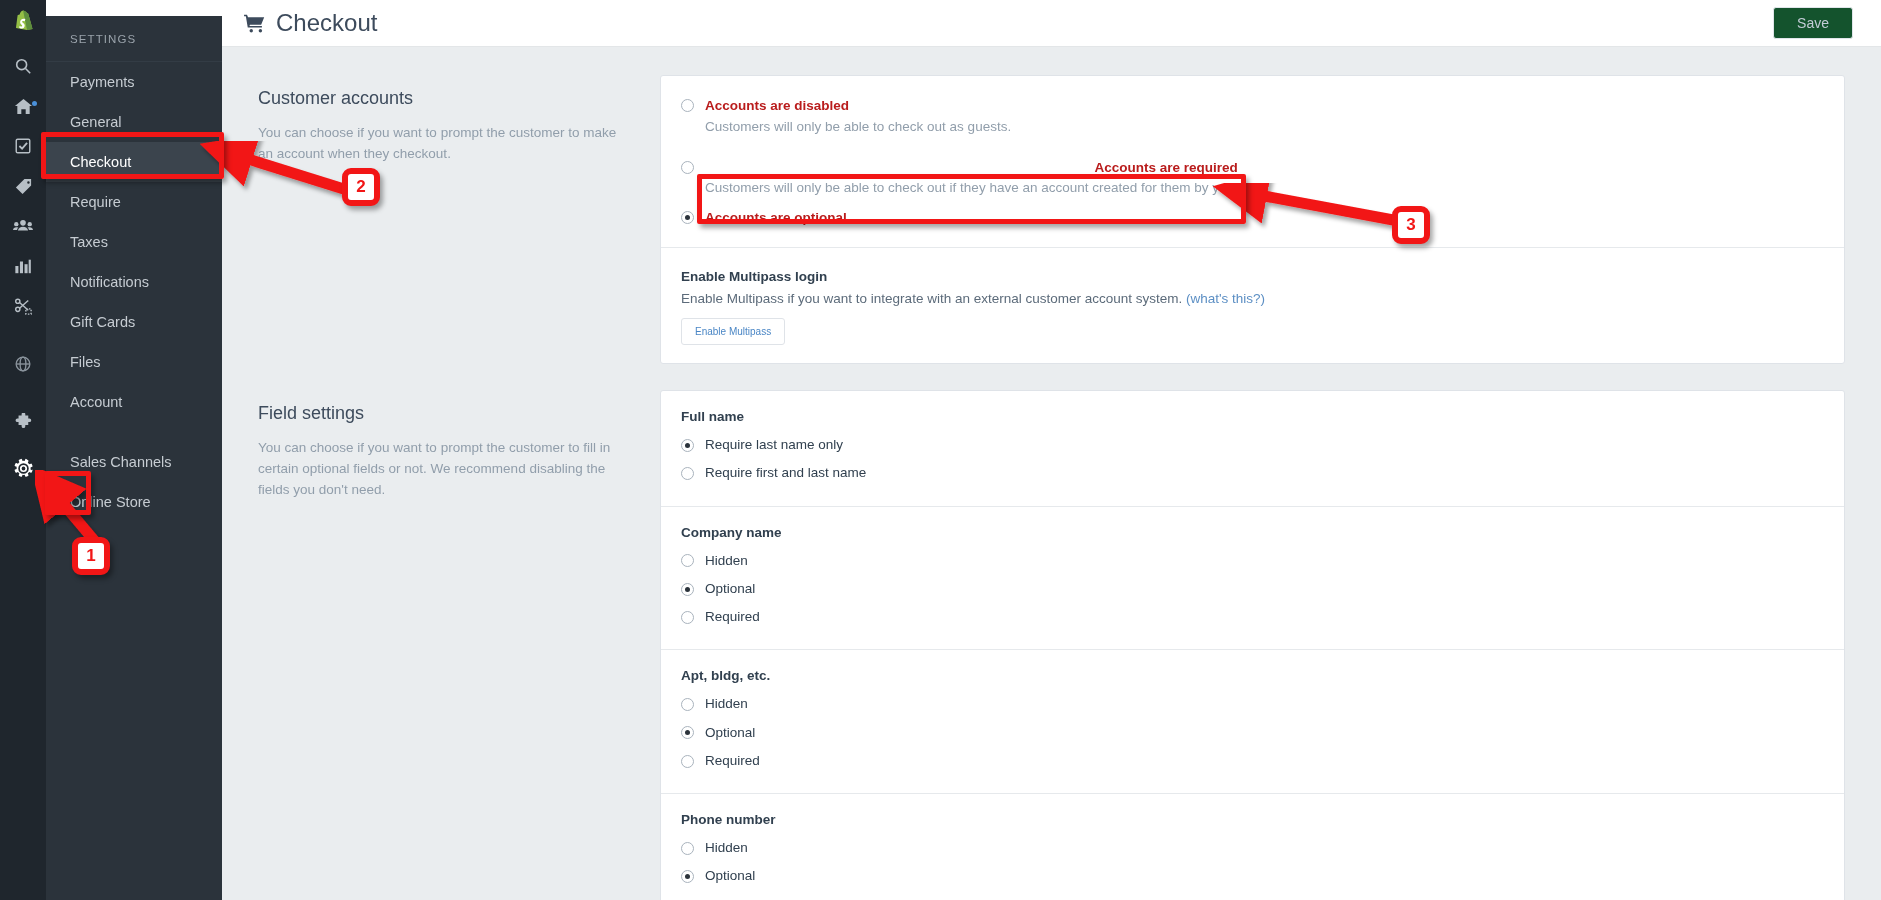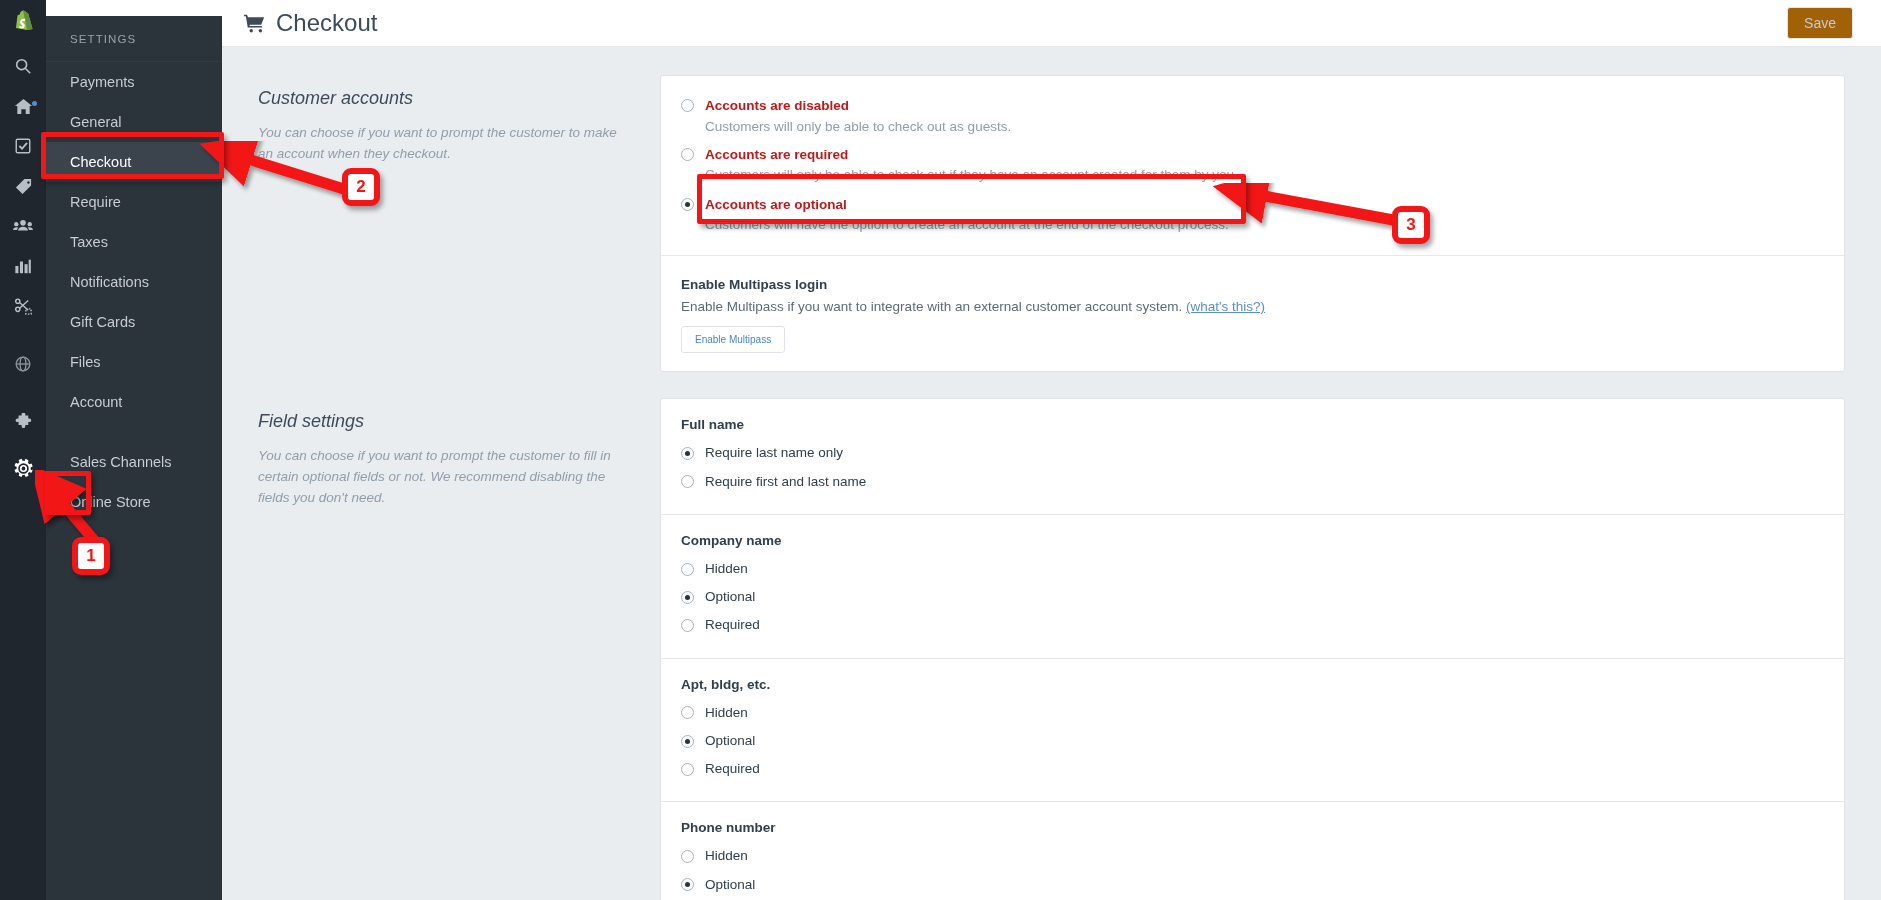--- a/index.html
+++ b/index.html
@@ -54,32 +54,32 @@
   .topbar {
     position: absolute; left: 222px; top: 0; right: 0; height: 47px;
     background: #ffffff; border-bottom: 1px solid #e3e6e8;
     display: flex; align-items: center;
   }
   .page-title-wrap { display: flex; align-items: center; padding-left: 22px; gap: 11px; }
   .cart-icon { color: #3d4b5c; display: flex; align-items: center; }
   .page-title { font-size: 24px; color: #3d4b5c; font-weight: normal; }
   .save-btn {
     margin-left: auto; margin-right: 28px;
-    border: 1px solid #e0e5ea; background: #a16207; color: #c3ccd6;
-    font-size: 14px; padding: 7px 16px; border-radius: 3px;
+    border: 1px solid #e0e5ea; background: #14532d; color: #c3ccd6;
+    font-size: 14px; padding: 7px 23px; border-radius: 3px;
     font-family: inherit; cursor: default;
   }
 
   
   .content {
     position: absolute; left: 222px; top: 47px; right: 0; bottom: 0;
     background: #eaedef; overflow: hidden;
   }
   .section { display: flex; padding: 28px 36px 0 36px; }
-  .section-desc { width: 402px; padding-right: 26px; padding-top: 13px; flex: none; font-style: italic; }
+  .section-desc { width: 402px; padding-right: 26px; padding-top: 13px; flex: none; }
   .section-desc h2 {
     font-size: 18px; color: #3d4b5c; font-weight: normal; margin-bottom: 14px;
   }
   .section-desc p { font-size: 13.5px; color: #919eab; line-height: 1.55; }
   .card {
     flex: 1; background: #ffffff; border: 1px solid #dfe3e8; border-radius: 3px;
   }
   .card-block { padding: 18px 22px 18px 20px; }
   .card-block + .card-block { border-top: 1px solid #e6e9ec; }
 
@@ -97,21 +97,21 @@
   .radio-main { font-size: 13.5px; color: #b91c1c; font-weight: bold; line-height: 1.45; }
   .radio-help { font-size: 13.5px; color: #919eab; line-height: 1.5; margin-top: 1px; }
   .radio-plain { font-size: 13.5px; color: #31404f; line-height: 1.5; }
   .opt-row { display: flex; align-items: center; padding: 4px 0; }
   .opt-row .radio { margin-top: 0; }
 
   .field-label {
     font-size: 13.5px; color: #31404f; font-weight: bold; margin-bottom: 7px;
   }
   .multipass-desc { font-size: 13.5px; color: #5c6b7a; margin: 6px 0 12px 0; }
-  .link { color: #5c8fc4; text-decoration: underline; cursor: pointer; }
+  .link { color: #5c8fc4; cursor: pointer; }
   .ghost-btn {
     border: 1px solid #dfe3e8; background: #fff; color: #4a86c5;
     font-size: 10px; padding: 7px 13px; border-radius: 3px;
     font-family: inherit; cursor: pointer;
   }
 
   
   .anno-layer { position: absolute; left: 0; top: 0; width: 1881px; height: 900px; pointer-events: none; }
   .hl-box {
     position: absolute; border: 5px solid #f21616; border-radius: 2px;
@@ -266,33 +266,32 @@
         <div class="card-block">
 
           <div class="radio-row">
             <span class="radio"></span>
             <span>
               <span class="radio-main">Accounts are disabled</span>
               <div class="radio-help">Customers will only be able to check out as guests.</div>
             </span>
           </div>
 
-          <div class="radio-row" style="margin-top:4px;">
+          <div class="radio-row" style="margin-top:17px;text-align:right;">
             <span class="radio"></span>
             <span>
               <span class="radio-main">Accounts are required</span>
               <div class="radio-help">Customers will only be able to check out if they have an account created for them by you.</div>
             </span>
           </div>
 
           <div class="radio-row" style="margin-top:5px;">
             <span class="radio checked"></span>
             <span>
               <span class="radio-main">Accounts are optional</span>
-              <div class="radio-help">Customers will have the option to create an account at the end of the checkout process.</div>
             </span>
           </div>
         </div>
 
         <div class="card-block" style="padding-top:21px;">
           <div class="field-label">Enable Multipass login</div>
           <div class="multipass-desc">
             <span>Enable Multipass if you want to integrate with an external customer account system.</span>
             <span class="link">(what's this?)</span>
           </div>

